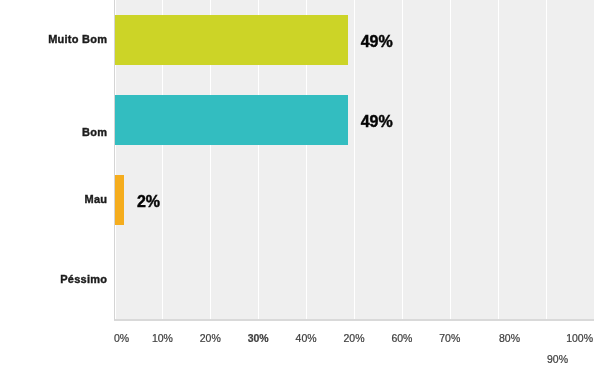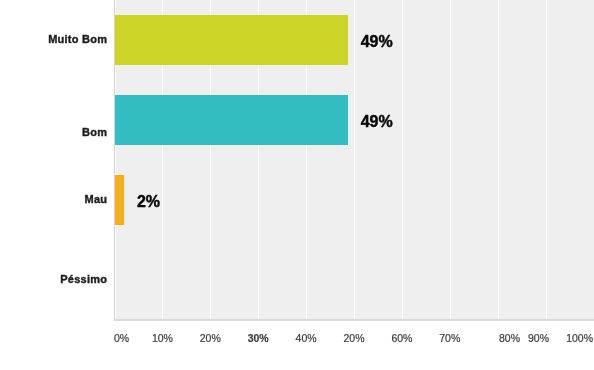--- a/index.html
+++ b/index.html
@@ -61,17 +61,17 @@
   <div id="ticks-layer">
     <div class="ticklabel" style="color: rgb(63, 63, 63); left: 114px;">0%</div>
     <div class="ticklabel" style="color: rgb(63, 63, 63); left: 151.892px;">10%</div>
     <div class="ticklabel" style="color: rgb(63, 63, 63); left: 199.792px; text-align: right;">20%</div>
     <div class="ticklabel" style="color: rgb(63, 63, 63); left: 247.692px; font-weight: bold;">30%</div>
     <div class="ticklabel" style="color: rgb(63, 63, 63); left: 295.592px;">40%</div>
     <div class="ticklabel" style="color: rgb(63, 63, 63); left: 343.492px;">20%</div>
     <div class="ticklabel" style="color: rgb(63, 63, 63); left: 391.392px;">60%</div>
     <div class="ticklabel" style="color: rgb(63, 63, 63); left: 439.292px;">70%</div>
     <div class="ticklabel" style="color: rgb(63, 63, 63); left: 499px;">80%</div>
-    <div class="ticklabel" style="color: rgb(63, 63, 63); left: 528px;">90%</div>
+    <div class="ticklabel" style="color: rgb(63, 63, 63); left: 547px; margin-top: 21px;">90%</div>
     <div class="ticklabel" style="color: rgb(63, 63, 63); left: 566.141px;">100%</div>
   </div>
 
 </div>
 
 </body></html>

